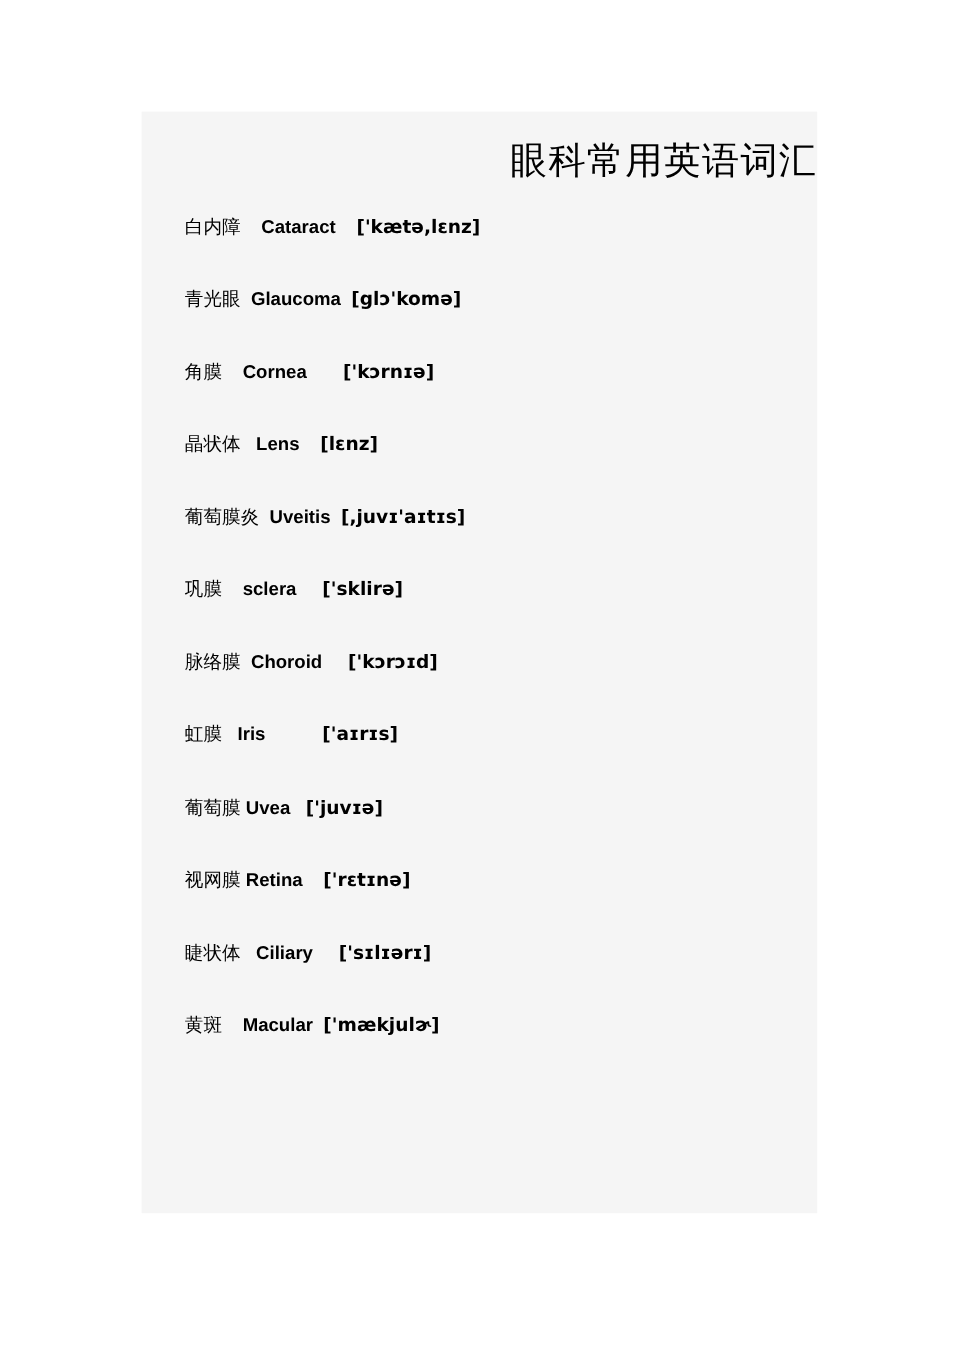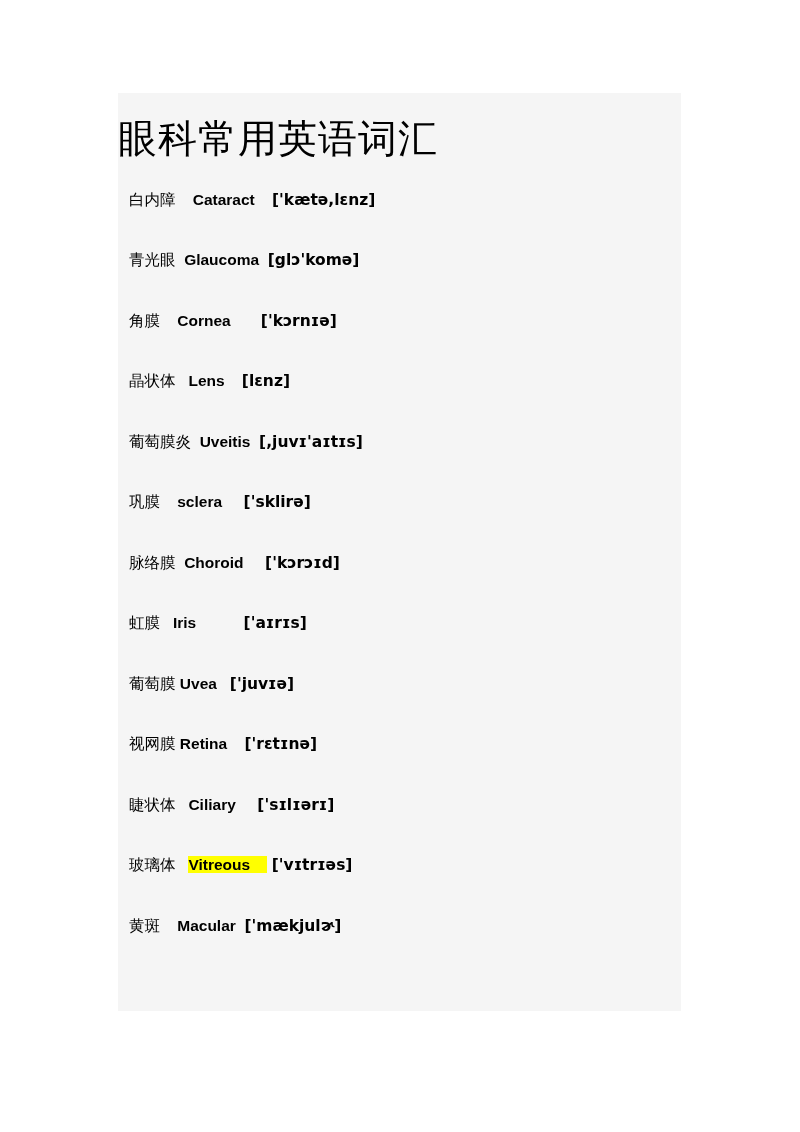--- a/index.html
+++ b/index.html
@@ -30,24 +30,24 @@
     top: 93px;
     width: 563px;
     height: 918px;
     background: #f5f5f5;
     box-sizing: border-box;
     padding: 0;
   }
 
   .doc-title {
     font-family: "Liberation Serif", "DejaVu Serif", serif;
-    font-size: 39px;
+    font-size: 31px;
     font-weight: normal;
     color: #000000;
-    text-align: left;
+    text-align: right;
     margin: 0;
     padding-top: 22px;
     letter-spacing: 1px;
     line-height: 1.25;
   }
 
   .entry-list {
     margin: 0;
     padding: 0;
     list-style: none;
@@ -63,20 +63,21 @@
     height: 60.5px;
     padding-left: 11px;
     white-space: pre;
     box-sizing: border-box;
   }
 
   .entry-cn {
     font-family: "DejaVu Sans", "Liberation Sans", sans-serif;
     font-weight: normal;
     font-size: 15.5px;
+    margin-left: 25px;
   }
 
   .entry-en {
     font-family: "Liberation Sans", "DejaVu Sans", sans-serif;
     font-weight: bold;
     font-size: 15.5px;
     margin-top: 31px;
   }
 
   .entry-en.highlight {
@@ -107,18 +108,17 @@
         <li class="entry-row"><span class="entry-cn">青光眼</span><span class="gap">  </span><span class="entry-en"><span>Glaucoma</span><span class="gap"></span></span><span class="gap">  </span><span class="entry-ipa">[glɔ'komə]</span></li>
         <li class="entry-row"><span class="entry-cn">角膜</span><span class="gap">    </span><span class="entry-en"><span>Cornea</span><span class="gap"></span></span><span class="gap">       </span><span class="entry-ipa">['kɔrnɪə]</span></li>
         <li class="entry-row"><span class="entry-cn">晶状体</span><span class="gap">   </span><span class="entry-en"><span>Lens</span><span class="gap"></span></span><span class="gap">    </span><span class="entry-ipa">[lɛnz]</span></li>
         <li class="entry-row"><span class="entry-cn">葡萄膜炎</span><span class="gap">  </span><span class="entry-en"><span>Uveitis</span><span class="gap"></span></span><span class="gap">  </span><span class="entry-ipa">[,juvɪ'aɪtɪs]</span></li>
         <li class="entry-row"><span class="entry-cn">巩膜</span><span class="gap">    </span><span class="entry-en"><span>sclera</span><span class="gap"></span></span><span class="gap">     </span><span class="entry-ipa">['sklirə]</span></li>
         <li class="entry-row"><span class="entry-cn">脉络膜</span><span class="gap">  </span><span class="entry-en"><span>Choroid</span><span class="gap"></span></span><span class="gap">     </span><span class="entry-ipa">['kɔrɔɪd]</span></li>
         <li class="entry-row"><span class="entry-cn">虹膜</span><span class="gap">   </span><span class="entry-en"><span>Iris</span><span class="gap"></span></span><span class="gap">           </span><span class="entry-ipa">['aɪrɪs]</span></li>
         <li class="entry-row"><span class="entry-cn">葡萄膜</span><span class="gap"> </span><span class="entry-en"><span>Uvea</span><span class="gap"></span></span><span class="gap">   </span><span class="entry-ipa">['juvɪə]</span></li>
         <li class="entry-row"><span class="entry-cn">视网膜</span><span class="gap"> </span><span class="entry-en"><span>Retina</span><span class="gap"></span></span><span class="gap">    </span><span class="entry-ipa">['rɛtɪnə]</span></li>
         <li class="entry-row"><span class="entry-cn">睫状体</span><span class="gap">   </span><span class="entry-en"><span>Ciliary</span><span class="gap"></span></span><span class="gap">     </span><span class="entry-ipa">['sɪlɪərɪ]</span></li>
-        <li class="entry-row"><span class="entry-cn">玻璃体</span><span class="gap">   </span><span class="entry-en highlight" style="background: rgb(255, 255, 0);"><span>Vitreous</span><span class="gap">    </span></span><span class="gap"> </span><span class="entry-ipa">['vɪtrɪəs]</span></li>
         <li class="entry-row"><span class="entry-cn">黄斑</span><span class="gap">    </span><span class="entry-en"><span>Macular</span><span class="gap"></span></span><span class="gap">  </span><span class="entry-ipa">['mækjulɚ]</span></li>
       </ul>
 
   </div>
 </div>
 
 </body></html>

